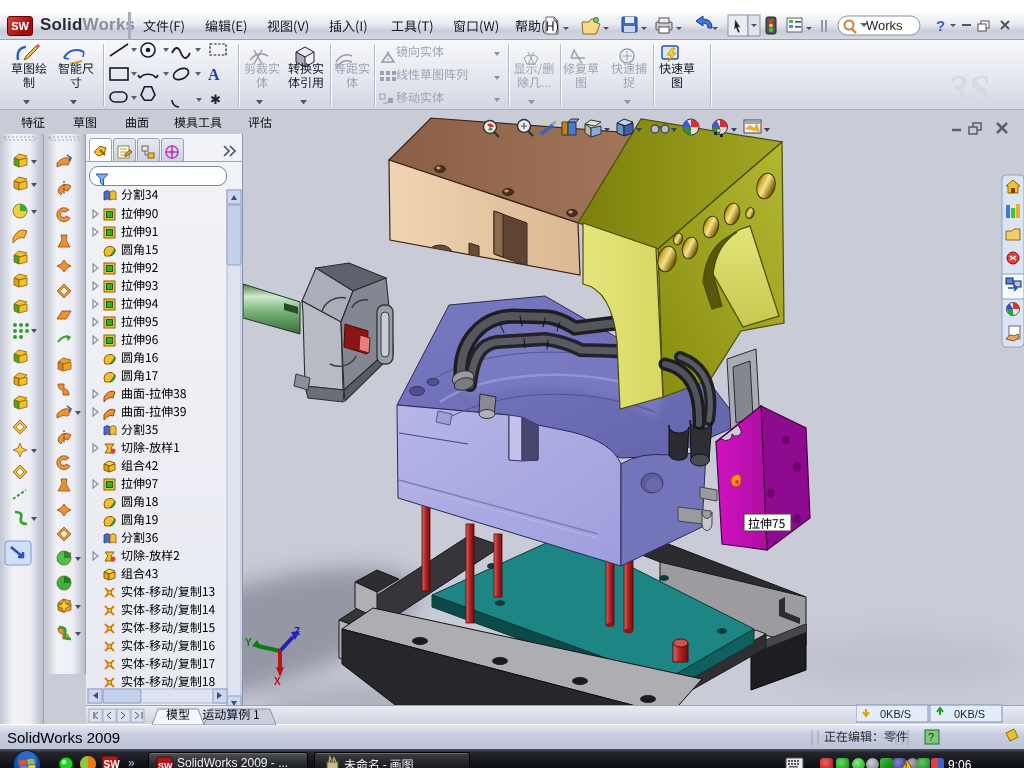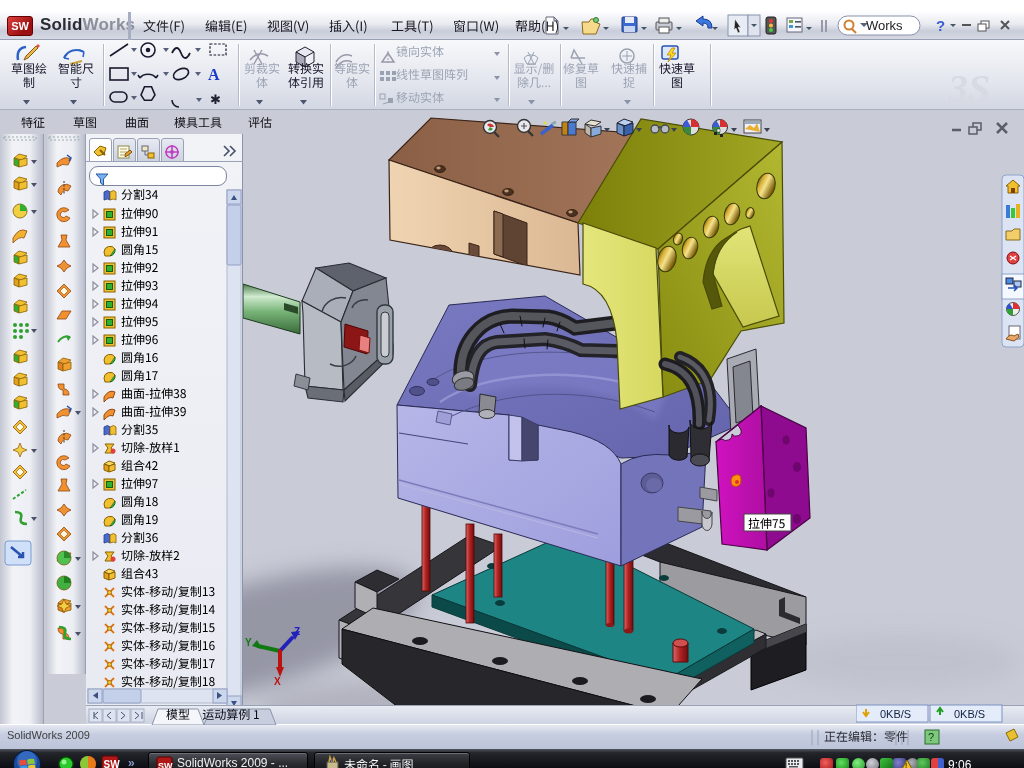--- a/index.html
+++ b/index.html
@@ -1024,21 +1024,21 @@
     <div class="abs" style="left:856px;top:692px;width:156px;height:19px">
       <svg class="abs" style="left:0;top:0" width="168" height="19">
         <rect x="0" y="1" width="72" height="17" fill="#e4ecfa" stroke="#7a92c0"></rect>
         <rect x="74" y="1" width="72" height="17" fill="#e4ecfa" stroke="#7a92c0"></rect>
         <path d="M10 5 v6 m-3 -3 l3 4 3 -4" stroke="#e0a000" stroke-width="2" fill="none"></path>
         <path d="M84 11 v-6 m-3 3 l3 -4 3 4" stroke="#20a020" stroke-width="2" fill="none"></path>
         <text x="24" y="14" font-size="11" fill="#102040" font-family="Liberation Sans">0KB/S</text>
         <text x="98" y="14" font-size="11" fill="#102040" font-family="Liberation Sans">0KB/S</text>
       </svg>
     </div>
-<div class="txt" style="left:7px;top:717px;font-size:11px;color:#404040">SolidWorks 2009</div>
+<div class="txt" style="left:7px;top:717px;font-size:15px;color:#000000">SolidWorks 2009</div>
 <div class="txt" style="left:177px;top:744px;font-size:12px;color:#f0f0f0">SolidWorks 2009 - ...</div>
 <svg class="abs" style="left:0;top:0;pointer-events:none;z-index:50" width="1024" height="768">
       <defs>
         <path id="g6587" d="M423 823C453 774 485 707 497 666L580 693C566 734 531 799 501 847ZM50 664V590H206C265 438 344 307 447 200C337 108 202 40 36 -7C51 -25 75 -60 83 -78C250 -24 389 48 502 146C615 46 751 -28 915 -73C928 -52 950 -20 967 -4C807 36 671 107 560 201C661 304 738 432 796 590H954V664ZM504 253C410 348 336 462 284 590H711C661 455 592 344 504 253Z"></path>
         <path id="g4ef6" d="M317 341V268H604V-80H679V268H953V341H679V562H909V635H679V828H604V635H470C483 680 494 728 504 775L432 790C409 659 367 530 309 447C327 438 359 420 373 409C400 451 425 504 446 562H604V341ZM268 836C214 685 126 535 32 437C45 420 67 381 75 363C107 397 137 437 167 480V-78H239V597C277 667 311 741 339 815Z"></path>
         <path id="g0028" d="M239 -196 295 -171C209 -29 168 141 168 311C168 480 209 649 295 792L239 818C147 668 92 507 92 311C92 114 147 -47 239 -196Z"></path>
         <path id="g0046" d="M101 0H193V329H473V407H193V655H523V733H101Z"></path>
         <path id="g0029" d="M99 -196C191 -47 246 114 246 311C246 507 191 668 99 818L42 792C128 649 171 480 171 311C171 141 128 -29 42 -171Z"></path>
         <path id="g7f16" d="M40 54 58 -15C140 18 245 61 346 103L332 163C223 121 114 79 40 54ZM61 423C75 430 98 435 205 450C167 386 132 335 116 316C87 278 66 252 45 248C53 230 64 196 68 182C87 194 118 204 339 255C336 271 333 298 334 317L167 282C238 374 307 486 364 597L303 632C286 593 265 554 245 517L133 505C190 593 246 706 287 815L215 840C179 719 112 587 91 554C71 520 55 496 38 491C46 473 57 438 61 423ZM624 350V202H541V350ZM675 350H746V202H675ZM481 412V-72H541V143H624V-47H675V143H746V-46H797V143H871V-7C871 -14 868 -16 861 -17C854 -17 836 -17 814 -16C822 -32 829 -56 831 -73C867 -73 890 -71 908 -62C926 -52 930 -35 930 -8V413L871 412ZM797 350H871V202H797ZM605 826C621 798 637 762 648 732H414V515C414 361 405 139 314 -21C329 -28 360 -50 372 -63C465 99 482 335 483 498H920V732H729C717 765 697 811 675 846ZM483 668H850V561H483Z"></path>
         <path id="g8f91" d="M551 751H819V650H551ZM482 808V594H892V808ZM81 332C89 340 119 346 153 346H244V202L40 167L56 94L244 132V-76H313V146L427 169L423 234L313 214V346H405V414H313V568H244V414H148C176 483 204 565 228 650H412V722H247C255 756 263 791 269 825L196 840C191 801 183 761 174 722H47V650H157C136 570 115 504 105 479C88 435 75 403 58 398C66 380 77 346 81 332ZM815 472V386H560V472ZM400 76 412 8 815 40V-80H885V46L959 52L960 115L885 110V472H953V535H423V472H491V82ZM815 329V242H560V329ZM815 185V105L560 86V185Z"></path>

